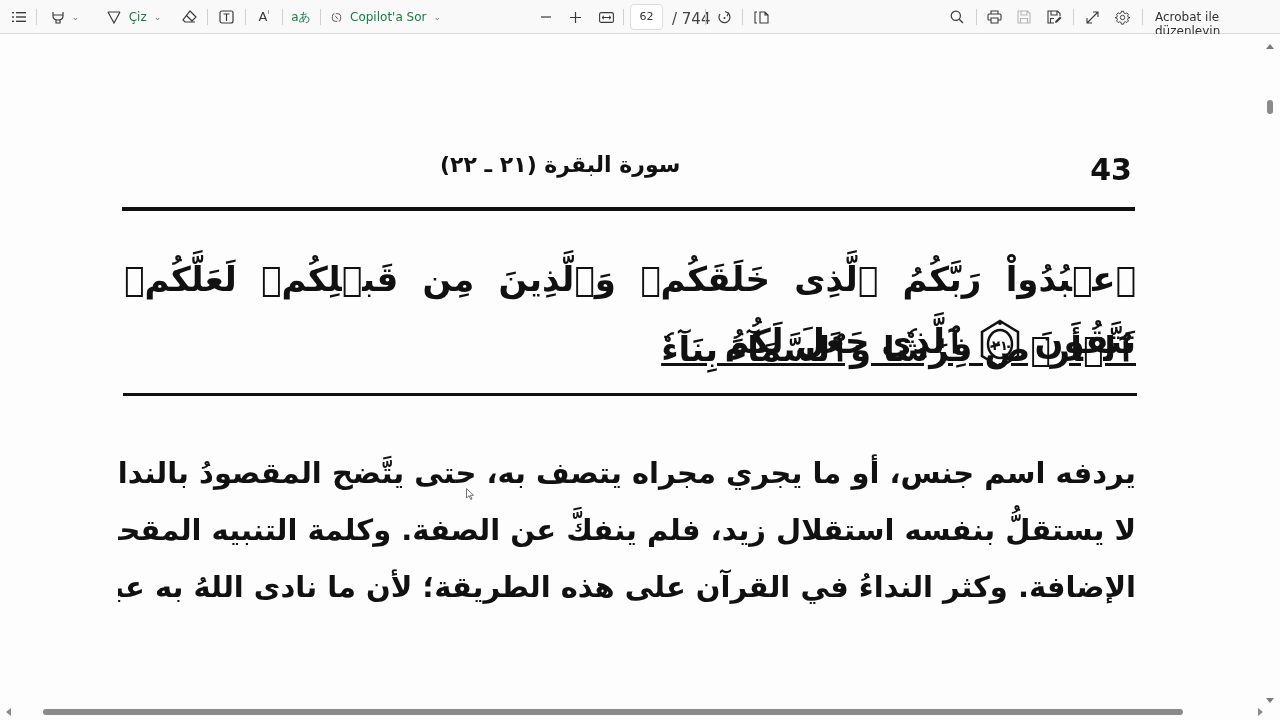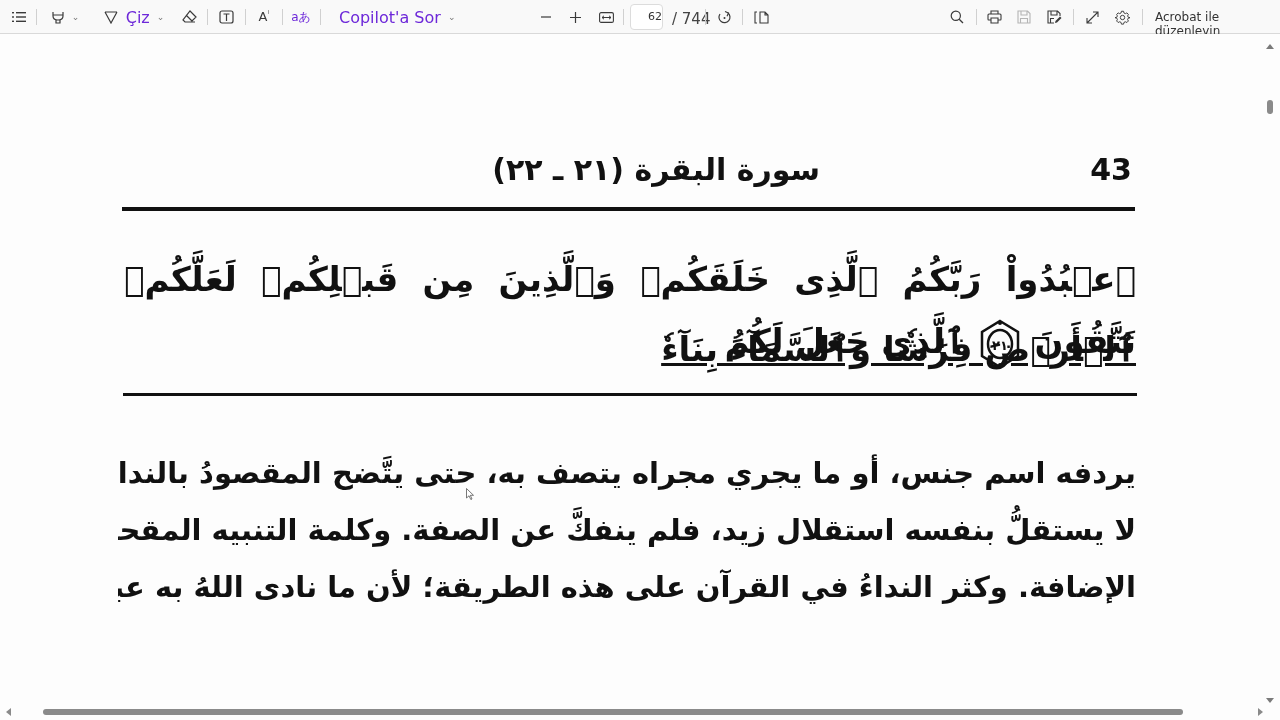--- a/index.html
+++ b/index.html
@@ -6,37 +6,37 @@
   html, body { width: 1280px; height: 720px; overflow: hidden; background: #fdfdfd; font-family: "DejaVu Sans", "Liberation Sans", sans-serif; }
   .toolbar {
     position: absolute; left: 0; top: 0; width: 1280px; height: 34px;
     background: #f9f9f9; border-bottom: 1px solid #d9d9d9;
     display: flex; align-items: center; color: #333;
     font-size: 12px;
   }
   .tb-btn { position: absolute; top: 5px; height: 24px; display: flex; align-items: center; justify-content: center; color: #3a3a3a; cursor: pointer; }
   .tb-btn svg { display: block; }
   .tb-sep { position: absolute; top: 9px; width: 1px; height: 16px; background: #d0d0d0; }
-  .tb-label { font-size: 16px; color: #6d28d9; white-space: nowrap; }
+  .tb-label { font-size: 12px; color: #15803d; white-space: nowrap; }
   .chev { font-size: 9px; color: #777; margin-left: 7px; }
   .page-input {
     position: absolute; left: 630px; top: 4px; width: 33px; height: 26px;
     border: 1px solid #dcdcdc; border-radius: 4px; background: #fff;
-    font-size: 11px; text-align: right; line-height: 24px; color: #333;
+    font-size: 11px; text-align: center; line-height: 24px; color: #333;
   }
   .page-total { position: absolute; left: 672px; top: 10px; font-size: 15px; color: #444; }
   .edit-acrobat { position: absolute; left: 1155px; top: 10px; font-size: 12px; color: #333; }
 
   .viewer { position: absolute; left: 0; top: 34px; width: 1280px; height: 686px; background: #fdfdfd; overflow: hidden; }
   .page { position: absolute; left: 0; top: 0; width: 1260px; height: 686px; }
 
   .ar { direction: rtl; font-family: "DejaVu Sans", sans-serif; color: #111; font-weight: bold; }
   .header-row { position: absolute; left: 120px; top: 118px; width: 1016px; height: 44px; }
   .hdr-pagenum { position: absolute; right: 4px; top: 0; font-size: 30px; }
-  .hdr-surah { position: absolute; left: 320px; width: 380px; text-align: right; top: 0; font-size: 30px; }
+  .hdr-surah { position: absolute; left: 320px; width: 380px; text-align: left; top: 0; font-size: 22px; }
   .hdr-juz { position: absolute; left: 0; top: 0; font-size: 30px; }
   .rule-thick { position: absolute; background: #111; }
 
   .verse { position: absolute; left: 124px; width: 1012px; font-size: 34px; line-height: 62px; text-align: justify; text-align-last: right; }
   .ayah-mark {
     display: inline-block; width: 46px; height: 52px; vertical-align: middle; position: relative;
   }
   .body-text { position: absolute; left: 118px; width: 1018px; font-size: 29px; line-height: 57px; text-align: justify; text-align-last: justify; font-weight: bold; }
   .body-line { display: block; height: 57px; white-space: nowrap; overflow: hidden; text-align: justify; text-align-last: justify; }
 
@@ -97,21 +97,21 @@
       </svg>
   </div>
   <div class="tb-sep" style="left:245px;"></div>
 
   <div class="tb-btn" style="left:254px;width:20px;">
     <span style="font-size:13px;color:#3a3a3a;">A<sup style="font-size:8px;">⁾</sup></span>
   </div>
   <div class="tb-sep" style="left:282px;"></div>
 
   <div class="tb-btn" style="left:291px;width:20px;">
-    <span style="font-size:12px;color:#6d28d9;">aあ</span>
+    <span style="font-size:12px;color:#15803d;">aあ</span>
   </div>
   <div class="tb-sep" style="left:320px;"></div>
 
   <div class="tb-btn" style="left:331px;width:110px;justify-content:flex-start;">
     <svg width="16" height="15" viewBox="0 0 16 15">
         <path d="M5 2 Q2 2 2 6 L2 9 Q2 13 6 13 L9 13 M11 13 Q14 13 14 9 L14 6 Q14 2 10 2 L7 2 M6 5 L10 10" fill="none" stroke="#3a3a3a" stroke-width="1.2"></path>
       </svg>
     <span class="tb-label" style="margin-left:8px;">Copilot'a Sor</span>
     <span class="chev">⌄</span>
   </div>

